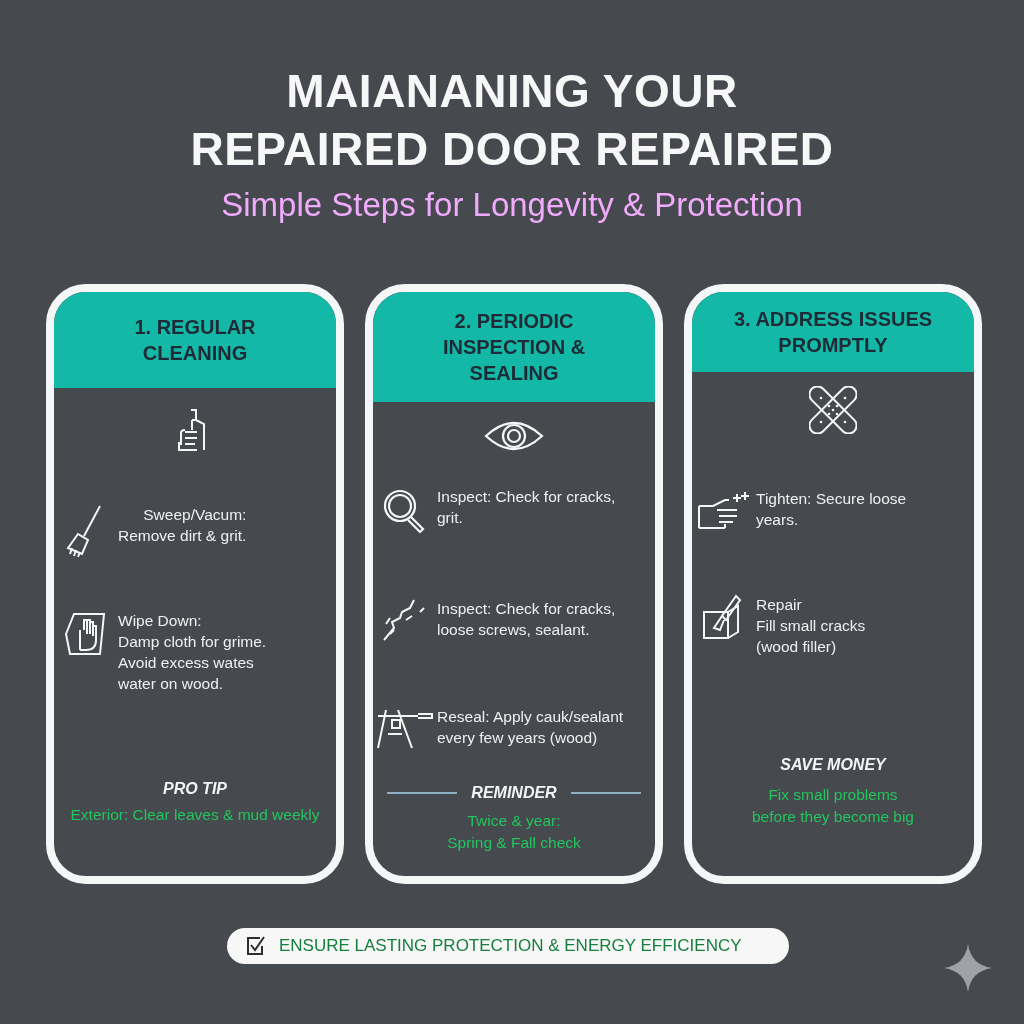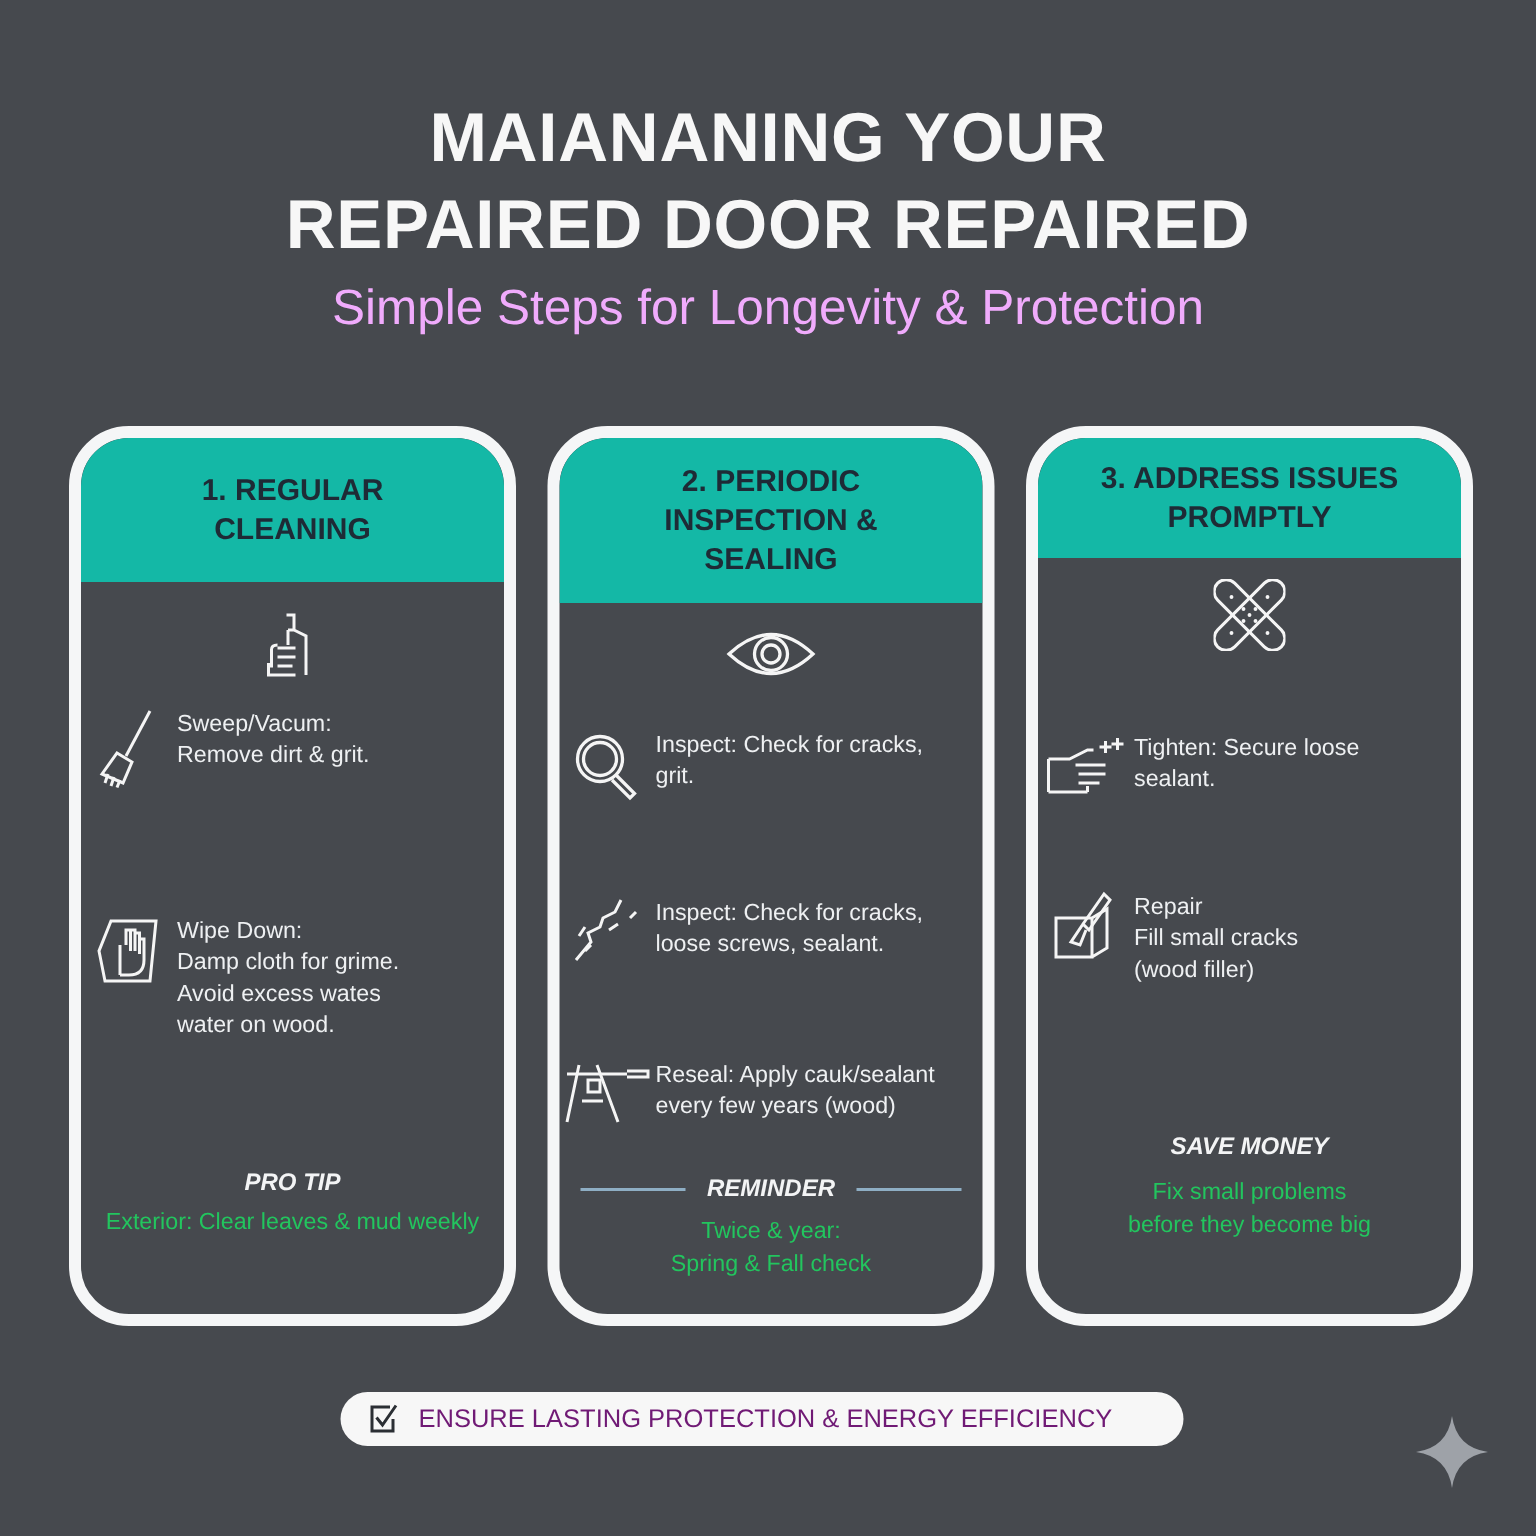--- a/index.html
+++ b/index.html
@@ -36,21 +36,21 @@
   .item .txt { font-size: 15.5px; line-height: 21px; color: #eef0f2; }
   .foot { position: absolute; left: 0; right: 0; text-align: center; }
   .foot .lbl { font-weight: bold; font-size: 16px; margin-bottom: 6px; color: #f3f4f5; font-style: italic; }
   .foot .body { font-size: 15.5px; line-height: 22px; color: #22c55e; }
   .reminder-row { display: flex; align-items: center; justify-content: center; gap: 14px; }
   .reminder-row .rule { width: 70px; height: 2px; background: #8eaec4; }
   .banner {
     position: absolute; left: 227px; top: 928px; width: 562px; height: 36px;
     background: #f7f7f7; border-radius: 18px;
     display: flex; align-items: center; gap: 12px; padding-left: 18px; box-sizing: border-box;
-    color: #701a75; font-size: 17px;
+    color: #15803d; font-size: 17px;
   }
   .sparkle { position: absolute; left: 942px; top: 942px; }
   svg { display: block; }
 </style>
 </head>
 <body>
 
 <div class="title">
   <div>MAIANANING YOUR</div>
   <div>REPAIRED DOOR REPAIRED</div>
@@ -65,21 +65,21 @@
     </div>
   </div>
   <div class="top-icon" style="margin-top:18px;">
     <span>
       <svg width="48" height="48" viewBox="0 0 48 48" fill="none" stroke="#f5f5f5" stroke-width="2">
         <path d="M20 4 h5 v10 h-4 M25 14 l8 4 v26 M14 26 h12 M14 32 h12 M14 38 h10 M8 36 v8 h18 M14 24 q-4 0 -4 3 v12"></path>
         <path d="M21 14 v10"></path>
       </svg>
     </span>
   </div>
-  <div class="item" style="top:180px;">
+  <div class="item" style="top:212px;text-align:right;">
     <div class="ico">
         <span>
       <svg width="40" height="56" viewBox="0 0 40 56" fill="none" stroke="#f5f5f5" stroke-width="2">
         <path d="M34 2 L18 32"></path>
         <path d="M12 30 l10 6 l-6 14 l-14 -6 z"></path>
         <path d="M6 44 l-2 6 M10 46 l-2 6 M14 48 l-2 5"></path>
       </svg>
     </span>
       </div>
     <div class="txt">
@@ -214,21 +214,21 @@
         <span>
       <svg width="54" height="44" viewBox="0 0 54 44" fill="none" stroke="#f5f5f5" stroke-width="2">
         <path d="M2 18 h14 l12 -6 h4 M2 40 h26 M2 18 v22"></path>
         <path d="M20 22 h20 M22 28 h18 M22 34 h14 M28 40 v-4"></path>
         <path d="M40 6 v8 M36 10 h8 M48 4 v8 M44 8 h8"></path>
       </svg>
     </span>
       </div>
     <div class="txt">
       <div>Tighten: Secure loose</div>
-      <div>sealant.</div>
+      <div>years.</div>
     </div>
   </div>
   <div class="item" style="top:302px;">
     <div class="ico">
         <span>
       <svg width="48" height="50" viewBox="0 0 48 50" fill="none" stroke="#f5f5f5" stroke-width="2">
         <path d="M4 18 h24 v26 h-24 z M28 18 l10 -6 v26 l-10 6"></path>
         <path d="M36 2 l4 4 l-14 20 l-4 -4 z M22 22 l-8 12 l6 2 l4 -10"></path>
       </svg>
     </span>

